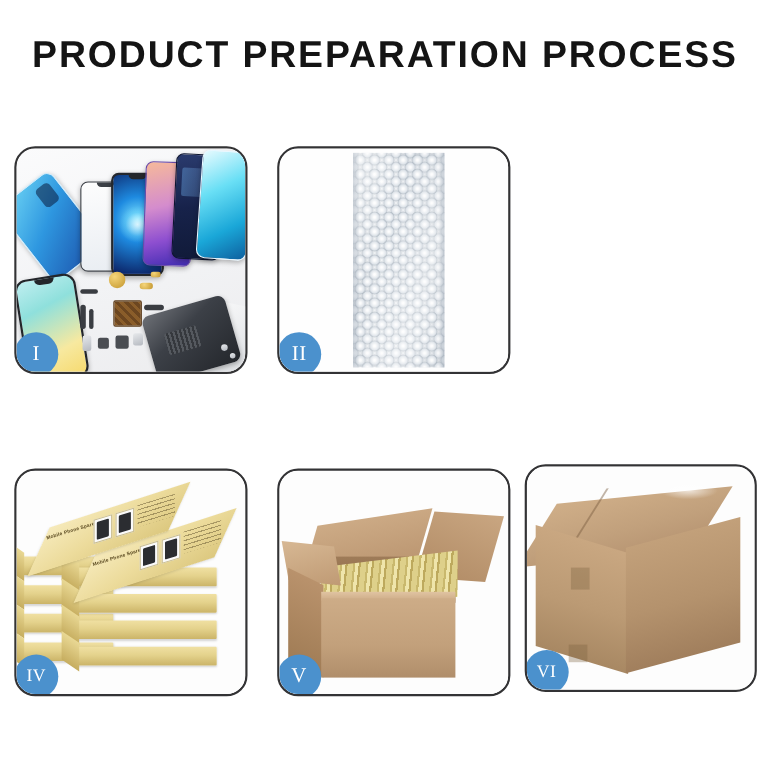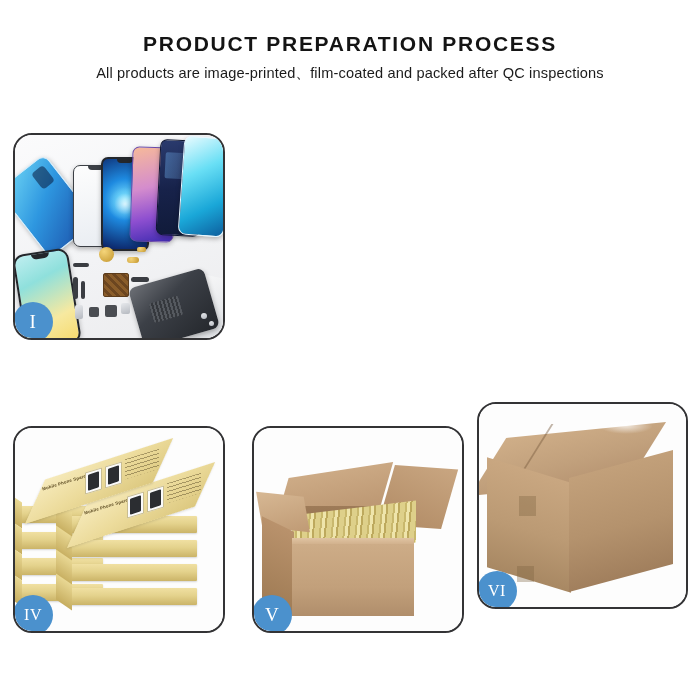--- a/index.html
+++ b/index.html
@@ -16,21 +16,21 @@
   }
 
   
   #header {
     width: 700px;
     padding-top: 33px;
     text-align: center;
   }
   #page-title {
     font-family: "Liberation Sans", sans-serif;
-    font-size: 21px;
+    font-size: 34px;
     font-weight: 700;
     letter-spacing: 1.7px;
     color: #141414;
     line-height: 1;
     white-space: nowrap;
   }
   #page-subtitle {
     margin-top: 12px;
     font-family: "Liberation Sans", sans-serif;
     font-size: 14.6px;
@@ -65,21 +65,21 @@
     overflow: hidden;
     border-radius: 16px;
   }
 
   
   #panel-1 { left: 13px;  top: 133px; width: 212px; height: 207px; }
   #panel-2 { left: 252px; top: 133px; width: 212px; height: 207px; }
   #panel-3 { left: 477px; top: 133px; width: 211px; height: 207px; }
   #panel-4 { left: 13px;  top: 426px; width: 212px; height: 207px; }
   #panel-5 { left: 252px; top: 426px; width: 212px; height: 207px; }
-  #panel-6 { left: 477px; top: 402px; width: 211px; height: 207px; }
+  #panel-6 { left: 477px; top: 422px; width: 211px; height: 207px; }
 
   
   .badge {
     position: absolute;
     left: -2px;
     bottom: -4px;
     width: 40px;
     height: 40px;
     border-radius: 50%;
     background: #4b91cd;
@@ -382,21 +382,20 @@
   .sc-highlight {
     position:absolute; left:120px; top:14px; width:54px; height:16px;
     background: radial-gradient(ellipse at 50% 50%, rgba(255,255,255,.7), rgba(255,255,255,0) 70%);
   }
 </style>
 </head>
 <body>
 
 <div id="header">
   <div id="page-title">PRODUCT PREPARATION PROCESS</div>
-  <div id="page-subtitle">All products are image-printed、film-coated and packed after QC inspections</div>
 </div>
 
 <div id="panel-grid">
 
   <div class="panel" id="panel-1">
     <div class="panel-inner">
       <div class="p1-bg"></div>
 
       <div class="phone ph-back"></div>
       <div class="phone ph-screenw"></div>
@@ -420,20 +419,29 @@
       <div class="part" style="left:90px;top:170px;width:12px;height:12px;border-radius:2px;"></div>
       <div class="part silver" style="left:106px;top:168px;width:9px;height:11px;border-radius:2px;"></div>
       <div class="part gold" style="left:122px;top:112px;width:9px;height:5px;border-radius:2px;"></div>
       <div class="part silver" style="left:186px;top:178px;width:6px;height:6px;border-radius:50%;"></div>
       <div class="part silver" style="left:194px;top:186px;width:5px;height:5px;border-radius:50%;"></div>
 
       <div class="badge">I</div>
     </div>
   </div>
 
+  <div class="panel" id="panel-2">
+    <div class="panel-inner">
+      <div class="p2-bg"></div>
+      <div class="bubble-sleeve"></div>
+      <div class="sleeve-edge-l"></div>
+      <div class="sleeve-edge-r"></div>
+      <div class="badge">II</div>
+    </div>
+  </div>
 
 
   <div class="panel" id="panel-4">
     <div class="panel-inner">
       <div class="p4-bg"></div>
       <div class="stackwrap">
 
         <div class="sbox" style="left:4px;top:78px;width:84px;"></div>
         <div class="sbox" style="left:4px;top:104px;width:84px;"></div>
         <div class="sbox" style="left:4px;top:130px;width:84px;"></div>

